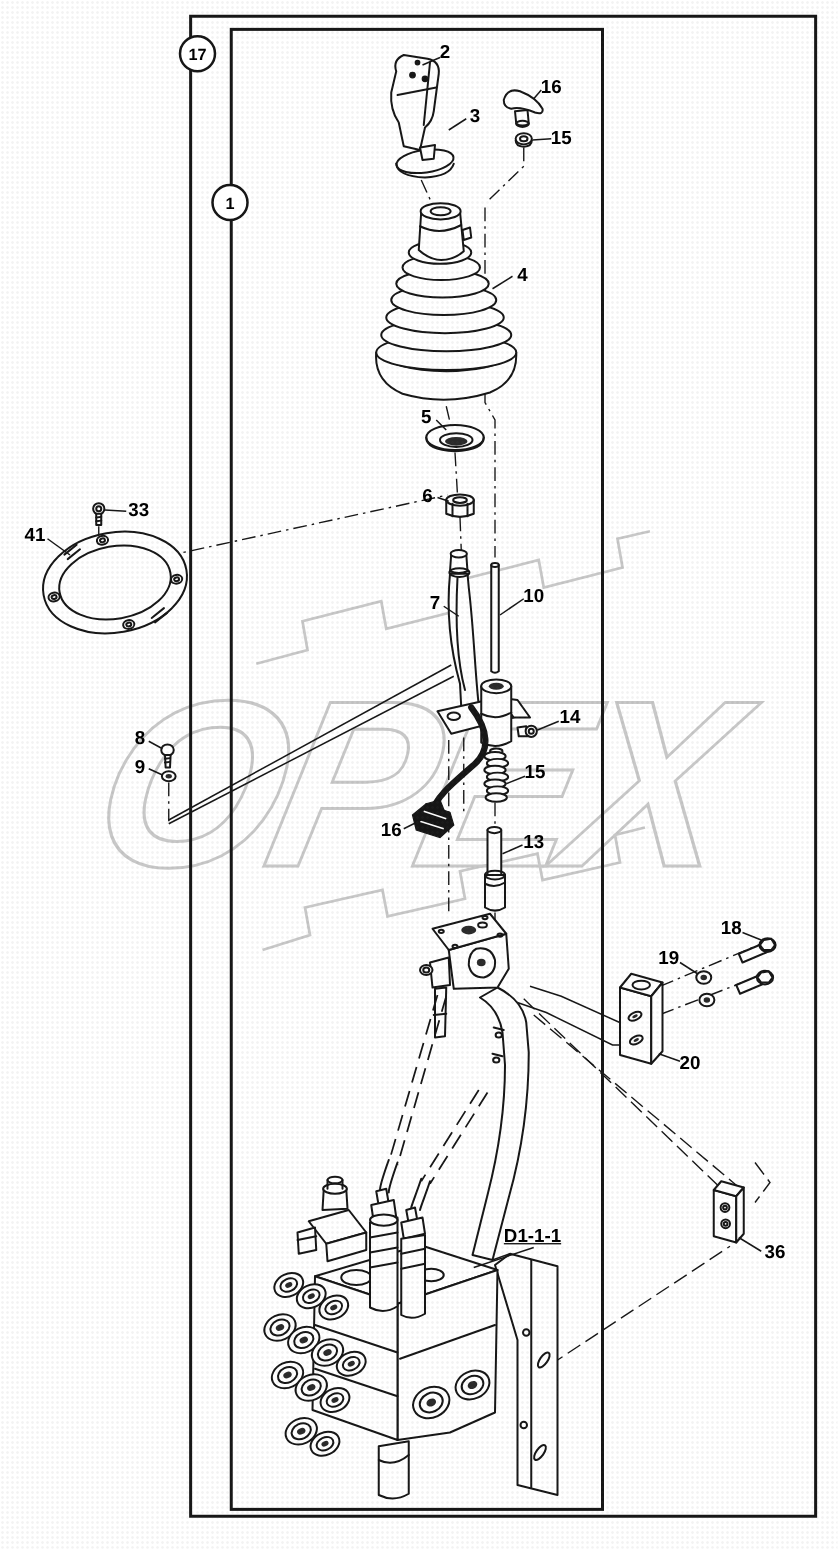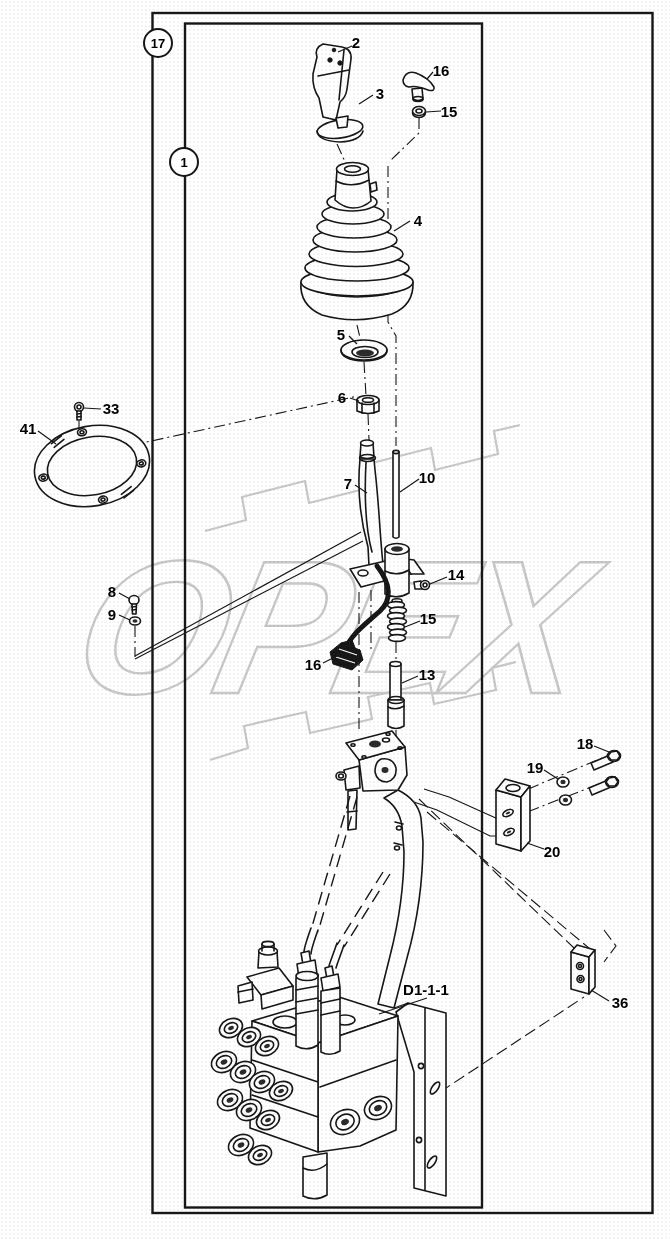--- a/index.html
+++ b/index.html
@@ -25,21 +25,21 @@
   .callout{
     position:absolute;transform:translate(-50%,-50%);
     font-weight:bold;font-size:15px;line-height:1;color:var(--label);
     white-space:nowrap;
   }
   .callout.circled{
     width:26px;height:26px;border:2px solid var(--line);border-radius:50%;
     background:#fff;display:flex;align-items:center;justify-content:center;
     font-size:13px;
   }
-  .callout.ref{font-size:15px;}
+  .callout.ref{font-size:15px;text-decoration:underline;}
 
   
   .ln{fill:none;stroke:var(--line);stroke-width:1.6;stroke-linecap:round;}
   .fw{fill:#ffffff;stroke:var(--line);stroke-width:1.6;stroke-linejoin:round;}
   .fbk{fill:#2a2a2a;stroke:none;}
   .fb{fill:#161616;stroke:#161616;stroke-width:1;}
   .cable{fill:none;stroke:#161616;stroke-width:5;stroke-linecap:round;}
   .lnw{fill:none;stroke:#ffffff;stroke-width:1.1;}
   .dd{fill:none;stroke:var(--line);stroke-width:1.1;stroke-dasharray:11 4 2 4;}
   .ds{fill:none;stroke:var(--line);stroke-width:1.4;stroke-dasharray:13 7;}

